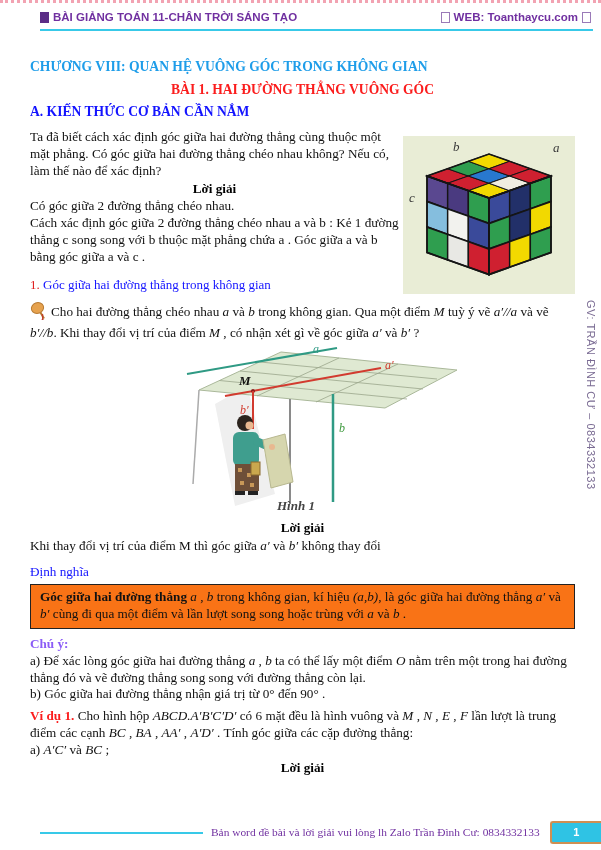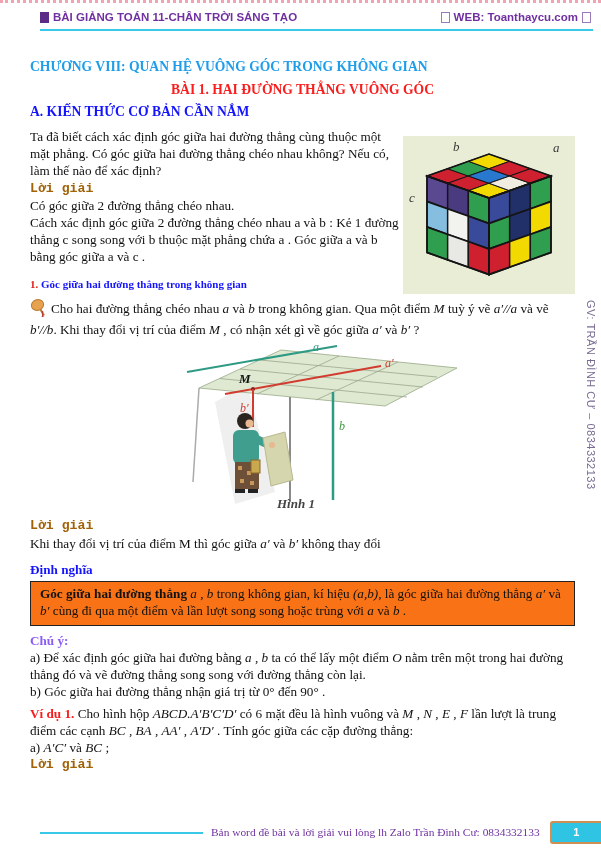--- a/index.html
+++ b/index.html
@@ -15,34 +15,34 @@
   .glyph-sq.lite{background:#fff;border:1px solid #9a7ab8;width:7px;height:9px;}
 
   .content{padding:0 26px 0 30px;margin-top:8px;}
   .chapter{margin-top:27px;color:#1e9de9;font-weight:bold;font-size:13.6px;}
   .lesson{margin-top:6px;text-align:center;color:#fb1d1d;font-weight:bold;font-size:13.6px;}
   .sectionA{margin-top:4px;color:#1414ff;font-weight:bold;font-size:13.6px;}
 
   .cube-fig{float:right;width:172px;height:158px;margin:7px 0 4px 4px;}
   .body-start{margin-top:9px;}
   .para{margin:0;}
-  .center-blue{text-align:left;color:#a16207;font-weight:bold;margin:1px 0;font-family:Liberation Mono, monospace;}
+  .center-blue{text-align:center;color:#000000;font-weight:bold;margin:1px 0;}
   .mi{font-style:italic;}
   .bold{font-weight:bold;}
 
-  .sec1{margin-top:11px;font-weight:bold;font-size:11px;clear:none;}
+  .sec1{margin-top:11px;font-weight:normal;font-size:13px;clear:none;}
   .sec1 .num{color:#e02020;}
   .sec1 .txt{color:#1414ff;}
 
   .activity{margin-top:7px;}
   .act-icon{display:inline-block;vertical-align:-4px;margin-right:4px;}
 
   .hinh1-wrap{width:280px;margin:3px auto 0 auto;transform:translateX(22px);}
 
-  .dn-head{color:#1414ff;font-weight:bold;margin-top:9px;}
+  .dn-head{color:#1414ff;font-weight:normal;margin-top:9px;}
   .defbox{border:1.5px solid #222;background:#f97316;padding:4px 9px 5px 9px;margin-top:3px;}
   .chuy-head{color:#8b5cf6;font-weight:bold;margin-top:7px;}
   .vidu-lead{color:#fb1d1d;font-weight:bold;}
   .vidu{margin-top:5px;}
 
   .footer{position:absolute;left:40px;right:0;bottom:6px;display:flex;align-items:center;}
   .footer-line{width:163px;height:2px;background:#38c9e8;flex:none;}
   .footer-note{color:#7030a0;font-size:11.4px;margin-left:8px;white-space:nowrap;}
   .page-badge{margin-left:10px;flex:1;height:19px;background:#2fc3e4;border:2px solid #cf8f52;
               border-right:none;border-radius:3px 0 0 3px;color:#fff;
@@ -194,21 +194,21 @@
 
     <div class="center-blue">Lời giải</div>
     <p class="para"><span>Khi thay đổi vị trí của điểm M thì góc giữa </span><span class="mi">a′</span><span> và </span><span class="mi">b′</span><span> không thay đổi</span></p>
 
     <div class="dn-head">Định nghĩa</div>
     <div class="defbox">
       <span><span class="bold">Góc giữa hai đường thẳng </span><span class="mi">a</span><span> , </span><span class="mi">b</span><span> trong không gian, kí hiệu </span><span class="mi">(a,b)</span><span>, là góc giữa hai đường thẳng </span><span class="mi">a′</span><span> và </span><span class="mi">b′</span><span> cùng đi qua một điểm và lần lượt song song hoặc trùng với </span><span class="mi">a</span><span> và </span><span class="mi">b</span><span> .</span></span>
     </div>
 
     <div class="chuy-head">Chú ý:</div>
-    <p class="para"><span>a) Để xác định góc giữa hai đường bằng </span><span class="mi">a</span><span> , </span><span class="mi">b</span><span> ta có thể lấy một điểm </span><span class="mi">O</span><span> nằm trên một trong hai đường thẳng đó và vẽ đường thẳng song song với đường thẳng còn lại.</span></p>
+    <p class="para"><span>a) Để xác lòng góc giữa hai đường thẳng </span><span class="mi">a</span><span> , </span><span class="mi">b</span><span> ta có thể lấy một điểm </span><span class="mi">O</span><span> nằm trên một trong hai đường thẳng đó và vẽ đường thẳng song song với đường thẳng còn lại.</span></p>
     <p class="para">b) Góc giữa hai đường thẳng nhận giá trị từ 0° đến 90° .</p>
 
     <p class="para vidu">
       <span class="vidu-lead">Ví dụ 1.</span><span><span> Cho hình hộp </span><span class="mi">ABCD.A′B′C′D′</span><span> có 6 mặt đều là hình vuông và </span><span class="mi">M</span><span> , </span><span class="mi">N</span><span> , </span><span class="mi">E</span><span> , </span><span class="mi">F</span><span> lần lượt là trung điểm các cạnh </span><span class="mi">BC</span><span> , </span><span class="mi">BA</span><span> , </span><span class="mi">AA′</span><span> , </span><span class="mi">A′D′</span><span> . Tính góc giữa các cặp đường thẳng:</span></span>
     </p>
     <p class="para"><span>a) </span><span class="mi">A′C′</span><span> và </span><span class="mi">BC</span><span> ;</span></p>
     <div class="center-blue">Lời giải</div>
   </div>
 
   <div class="footer">

